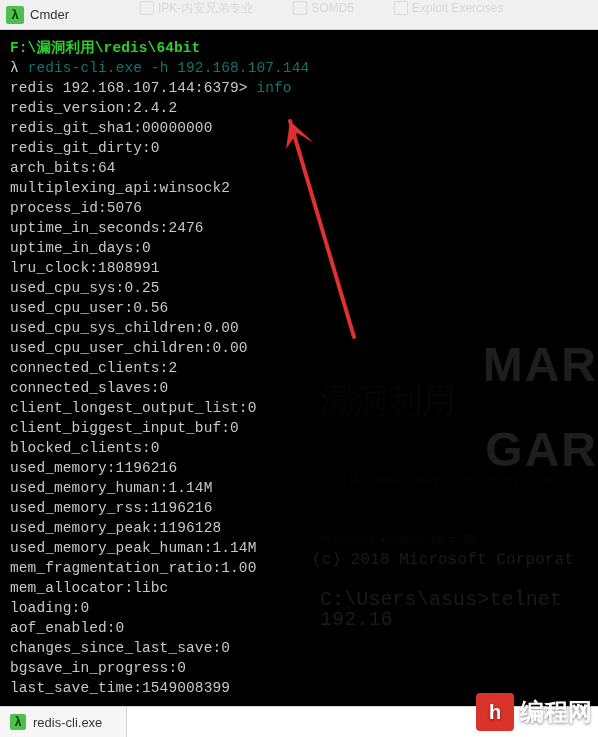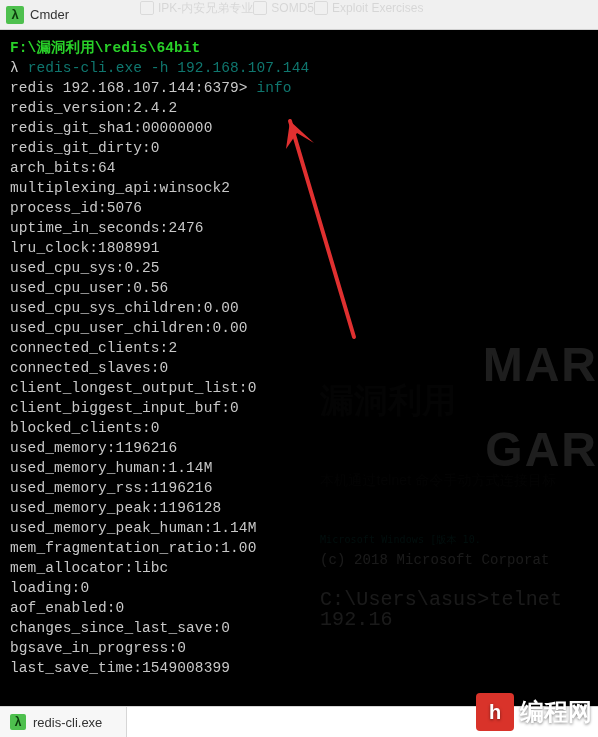--- a/index.html
+++ b/index.html
@@ -30,20 +30,21 @@
     font-size: 13px;
   }
   .title-bar .title { color: #333; text-align: right; }
 
   .ghost-menu {
     position: absolute;
     left: 100px; right: 0; top: 0;
     height: 16px;
     display: flex;
     align-items: center;
+    gap: 40px;
     padding-left: 40px;
     opacity: 0.12;
     font-family: "Segoe UI", sans-serif;
     font-size: 12px;
     color: #222;
   }
   .ghost-menu span { display:inline-flex; align-items:center; gap:4px;}
   .ghost-menu .gicon { width:14px; height:14px; border:1px solid #444; border-radius:2px;}
 
   .terminal {
@@ -63,21 +64,21 @@
   .cmd { color: #0f766e; }
   .redis-prompt { color: #c8c8c8; }
 
   
   .bg-layer { position:absolute; inset:0; pointer-events:none; opacity:0.12; }
   .bg-layer .big1 { position:absolute; top:360px; left:320px; font-size:34px; color:#222; font-weight:bold; font-family:"Microsoft YaHei",sans-serif;}
   .bg-layer .big2 { position:absolute; top:325px; right:0; font-size:48px; color:#fff; font-weight:900; font-family:Arial,sans-serif; letter-spacing:2px;}
   .bg-layer .big3 { position:absolute; top:410px; right:0; font-size:48px; color:#fff; font-weight:900; font-family:Arial,sans-serif; letter-spacing:2px;}
   .bg-layer .sub1 { position:absolute; top:440px; left:320px; font-size:14px; color:#222; font-family:"Microsoft YaHei",sans-serif;}
   .bg-layer .con1 { position:absolute; top:500px; left:320px; font-size:10px; color:#0f766e; font-family:Consolas,monospace;}
-  .bg-layer .con2 { position:absolute; top:520px; left:320px; font-size:14px; color:#ddd;}
+  .bg-layer .con2 { position:absolute; top:520px; left:312px; font-size:16px; color:#ddd;}
   .bg-layer .con3 { position:absolute; top:560px; left:320px; font-size:20px; color:#ddd;}
   .bg-layer .sub2 { position:absolute; top:680px; left:320px; font-size:16px; color:#222; font-family:"Microsoft YaHei",sans-serif;}
 
   
   .arrow {
     position: absolute;
     top: 85px;
     left: 280px;
     width: 80px;
     height: 230px;
@@ -175,20 +176,21 @@
   <div class="line"><span class="lambda-prompt">λ</span> <span class="cmd">redis-cli.exe -h 192.168.107.144</span></div>
   <div class="line"><span class="redis-prompt">redis 192.168.107.144:6379&gt;</span> <span class="cmd">info</span></div>
   <div id="output-lines">
       <div class="line">redis_version:2.4.2</div>
       <div class="line">redis_git_sha1:00000000</div>
       <div class="line">redis_git_dirty:0</div>
       <div class="line">arch_bits:64</div>
       <div class="line">multiplexing_api:winsock2</div>
       <div class="line">process_id:5076</div>
       <div class="line">uptime_in_seconds:2476</div>
+      <div class="line">uptime_in_days:0</div>
       <div class="line">lru_clock:1808991</div>
       <div class="line">used_cpu_sys:0.25</div>
       <div class="line">used_cpu_user:0.56</div>
       <div class="line">used_cpu_sys_children:0.00</div>
       <div class="line">used_cpu_user_children:0.00</div>
       <div class="line">connected_clients:2</div>
       <div class="line">connected_slaves:0</div>
       <div class="line">client_longest_output_list:0</div>
       <div class="line">client_biggest_input_buf:0</div>
       <div class="line">blocked_clients:0</div>

